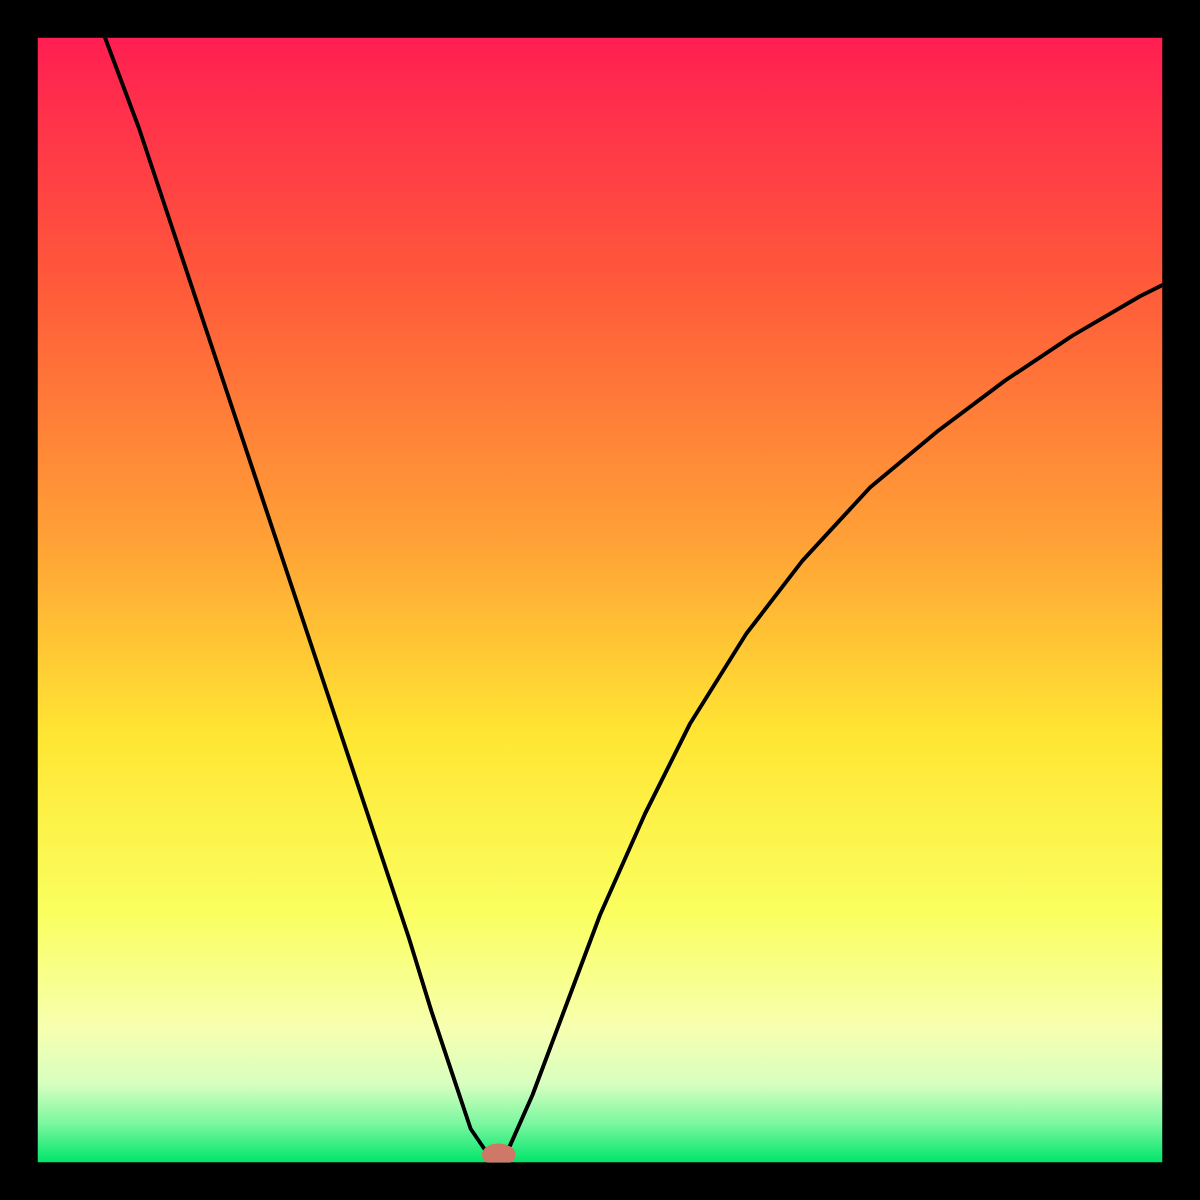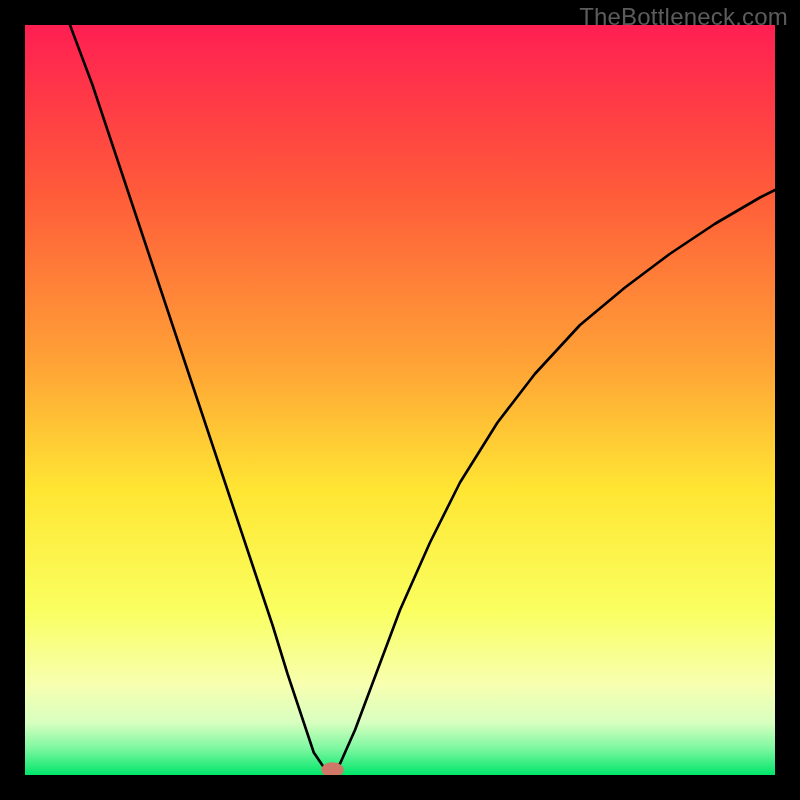--- a/index.html
+++ b/index.html
@@ -34,21 +34,20 @@
     top: 25px;
     width: 750px;
     height: 750px;
     display: block;
   }
 </style>
 </head>
 <body>
 
 <div class="frame">
-  <div class="watermark">TheBottleneck.com</div>
 
   <svg class="plot" viewBox="0 0 100 100" preserveAspectRatio="none">
     <defs>
       <linearGradient id="bg-grad" x1="0" y1="0" x2="0" y2="1">
           <stop offset="0%" stop-color="#ff1f52"></stop>
           <stop offset="22%" stop-color="#ff5a3a"></stop>
           <stop offset="45%" stop-color="#ffa236"></stop>
           <stop offset="62%" stop-color="#ffe633"></stop>
           <stop offset="78%" stop-color="#faff60"></stop>
           <stop offset="88%" stop-color="#f7ffb0"></stop>

